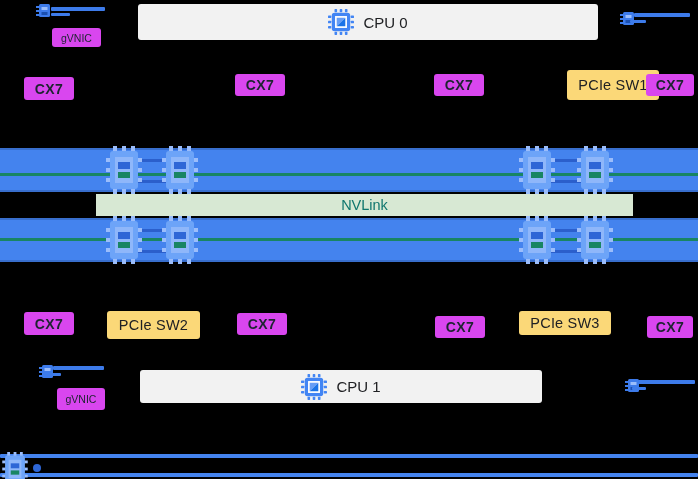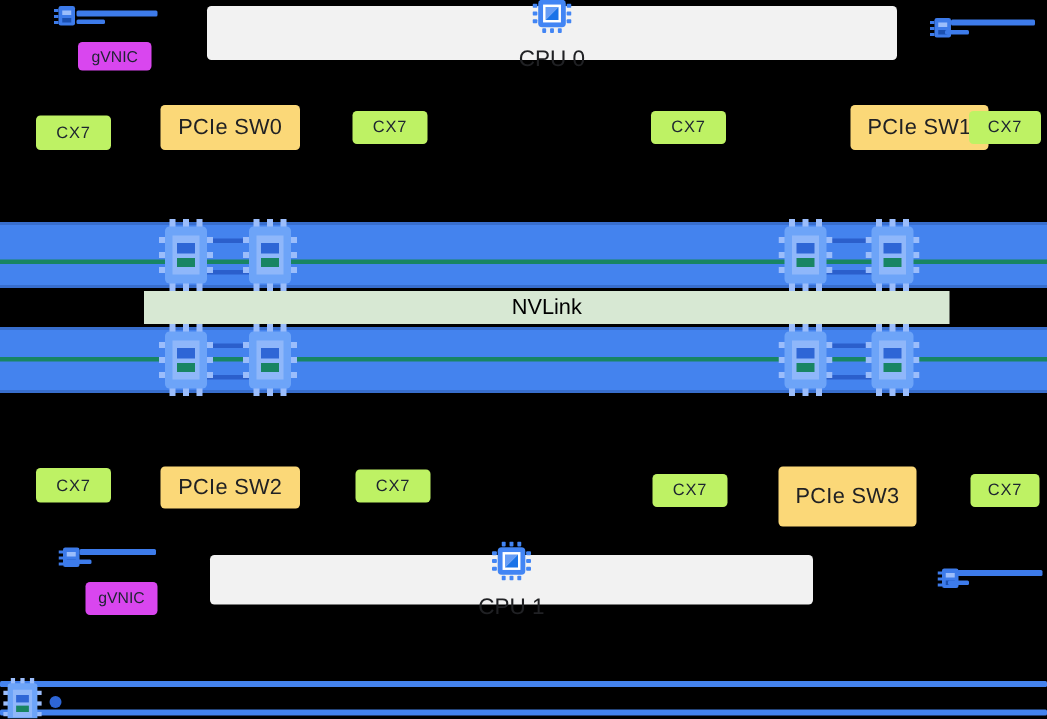--- a/index.html
+++ b/index.html
@@ -2,25 +2,25 @@
 <html><head>
 <meta charset="utf-8">
 <style>
   html,body{margin:0;padding:0;background:#000;}
   #canvas{
     position:relative;width:698px;height:479px;background:#000;
     overflow:hidden;font-family:"Liberation Sans",sans-serif;
   }
   .box{position:absolute;display:flex;align-items:center;justify-content:center;
        border-radius:3px;box-sizing:border-box;}
-  .cx7{background:#bef264;color:#1d2430;font-size:11px;letter-spacing:.5px;font-weight:400;}
+  .cx7{background:#d946ef;color:#1d2430;font-size:14px;letter-spacing:.5px;font-weight:700;}
   .sw{background:#FBD878;color:#202124;font-size:14.5px;font-weight:500;letter-spacing:.2px;}
-  .cpu{background:#F2F2F2;color:#202124;font-size:15px;font-weight:500;gap:9px;flex-direction:column;}
+  .cpu{background:#F2F2F2;color:#202124;font-size:15px;font-weight:500;gap:9px;}
   .gv{background:#d946ef;color:#1d2430;font-size:10.5px;font-weight:500;}
-  .nvl{background:#D7E8D3;color:#000000;font-size:14.5px;font-weight:500;border-radius:0;}
+  .nvl{background:#D7E8D3;color:#0f766e;font-size:14.5px;font-weight:500;border-radius:0;}
   .rail{position:absolute;left:0;width:698px;height:44px;background:#4483EE;
         box-shadow:inset 0 2px 0 rgba(15,35,90,.22), inset 0 -2px 0 rgba(15,35,90,.22);}
   .hline{position:absolute;background:#3D7BEA;border-radius:1px;}
   .gline{position:absolute;left:0;width:698px;height:3px;background:#188563;}
   .dline{position:absolute;height:3px;background:#2B5FCC;}
   .gpu{position:absolute;width:36px;height:48px;}
   .mini{position:absolute;width:16px;height:16px;}
   .dot{position:absolute;width:8px;height:8px;border-radius:50%;background:#2E66D6;}
   
   #nic-tl{left:36px;top:3px;}
@@ -51,21 +51,21 @@
   #dl-2a{left:112px;top:229px;width:80px;}
   #dl-2b{left:112px;top:250px;width:80px;}
   #dl-2c{left:525px;top:229px;width:84px;}
   #dl-2d{left:525px;top:250px;width:84px;}
   #gpu5{left:106px;top:216px;} #gpu6{left:162px;top:216px;}
   #gpu7{left:519px;top:216px;} #gpu8{left:577px;top:216px;}
   #cx7-b1{left:24px;top:312px;width:50px;height:23px;}
   #sw2{left:107px;top:311px;width:93px;height:28px;}
   #cx7-b2{left:237px;top:313px;width:50px;height:22px;}
   #cx7-b3{left:435px;top:316px;width:50px;height:22px;}
-  #sw3{left:519px;top:311px;width:92px;height:40px;}
+  #sw3{left:519px;top:311px;width:92px;height:24px;}
   #cx7-b4{left:647px;top:316px;width:46px;height:22px;}
   #nic-bl{left:39px;top:364px;}
   #ln-bl1{left:53px;top:366px;width:51px;height:4px;}
   #ln-bl2{left:43px;top:373px;width:18px;height:2.5px;}
   #cpu1{left:140px;top:370px;width:402px;height:33px;}
   #gvnic-bot{left:57px;top:388px;width:48px;height:22px;}
   #nic-br{left:625px;top:378px;}
   #ln-br1{left:638px;top:380px;width:57px;height:3.5px;}
   #ln-br2{left:632px;top:387px;width:14px;height:2.5px;}
   #rail-a{left:0;top:454px;width:698px;height:4px;}
@@ -158,23 +158,20 @@
     <svg viewBox="0 0 16 16" width="16" height="16">
         <use href="#def-nic-chip"></use>
       </svg>
   </span>
   <div class="hline" id="ln-tr1"></div>
   <div class="hline" id="ln-tr2"></div>
 
   <div class="box cx7" id="cx7-t1">
     <span>CX7</span>
   </div>
-  <div class="box sw" id="sw0">
-    <span>PCIe SW0</span>
-  </div>
   <div class="box cx7" id="cx7-t2">
     <span>CX7</span>
   </div>
   <div class="box cx7" id="cx7-t3">
     <span>CX7</span>
   </div>
   <div class="box sw" id="sw1">
     <span>PCIe SW1</span>
   </div>
   <div class="box cx7" id="cx7-t4">

